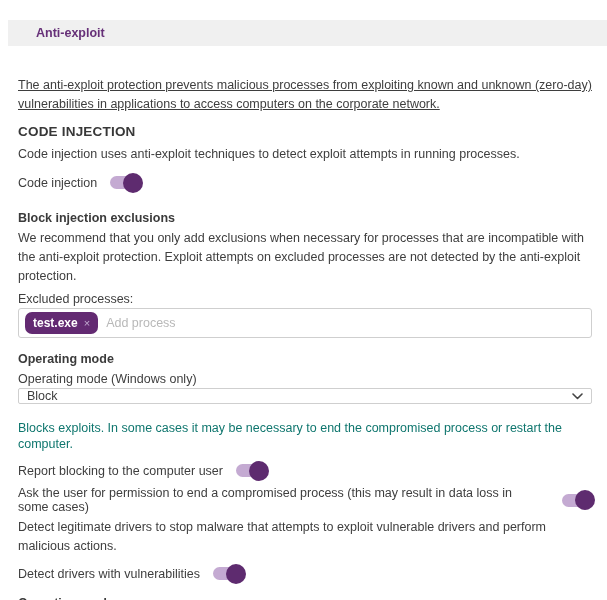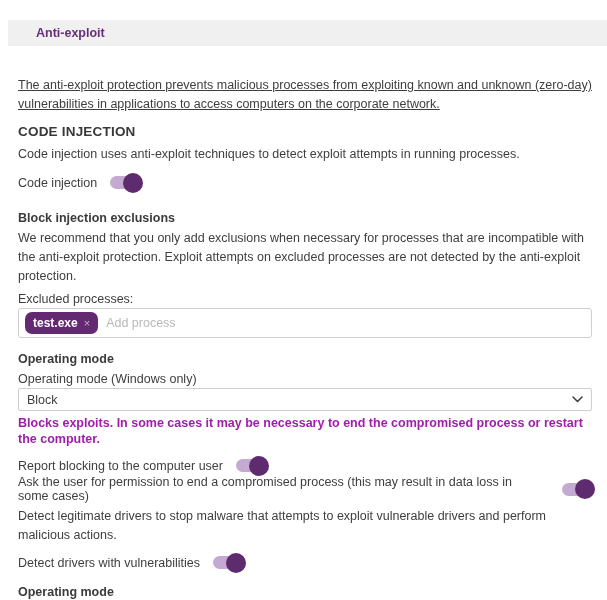--- a/index.html
+++ b/index.html
@@ -113,42 +113,41 @@
     color: #0369a1;
   }
   .tag-input input::placeholder { color: #b8b8b8; }
 
   .opmode-heading { margin-top: 14px; }
   .opmode-label { margin-top: 6px; }
 
   .select {
     margin-top: 2px;
     width: 574px;
-    height: 23px;
+    height: 16px;
     border: 1px solid #cfcfcf;
     border-radius: 2px;
     background: #ffffff;
     display: flex;
     align-items: center;
     justify-content: space-between;
     padding: 0 8px;
     cursor: pointer;
   }
   .select .chev { display: flex; align-items: center; }
 
   .helper {
-    margin-top: 4px;
-    color: #a21caf;
+    margin-top: 16px;
+    color: #0f766e;
     line-height: 16px;
-    font-weight: bold;
   }
 
   .report-row { margin-top: 8px; }
   .ask-row {
-    margin-top: 2px;
+    margin-top: 8px;
     height: 22px;
     display: flex;
     align-items: center;
     justify-content: space-between;
     width: 574px;
     gap: 37px;
   }
 
   .h-vuln { margin-top: 14px; }
   .vuln-desc { margin-top: 7px; line-height: 16px; }

